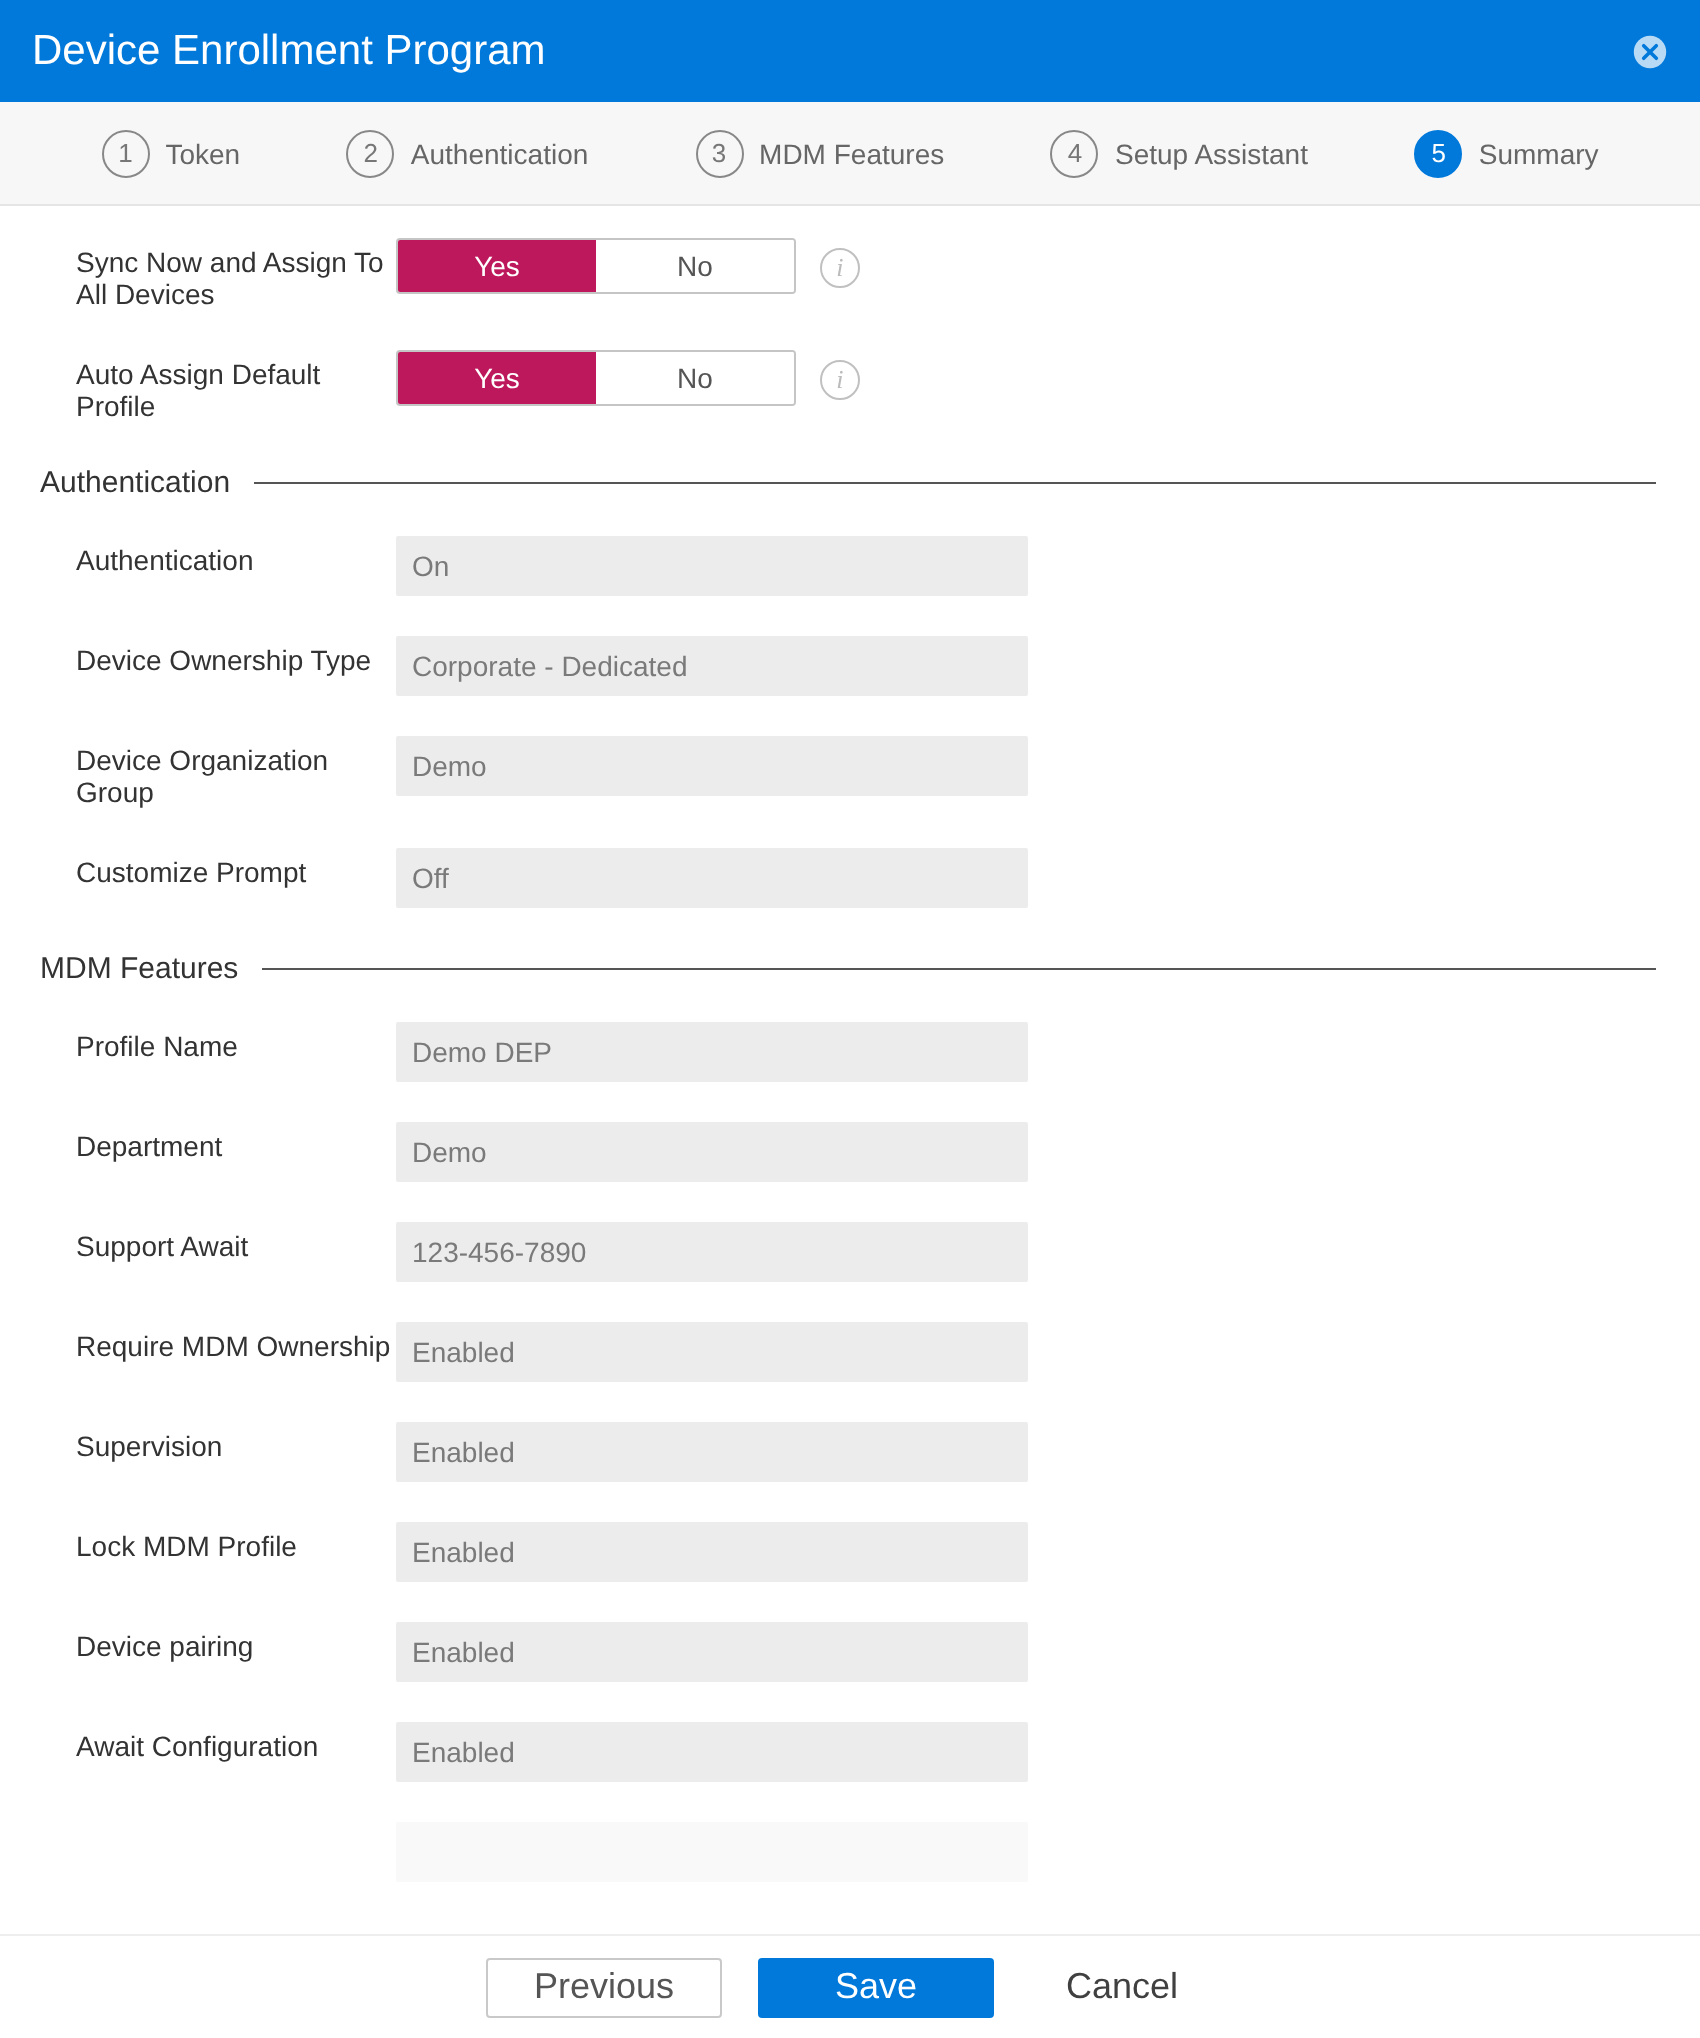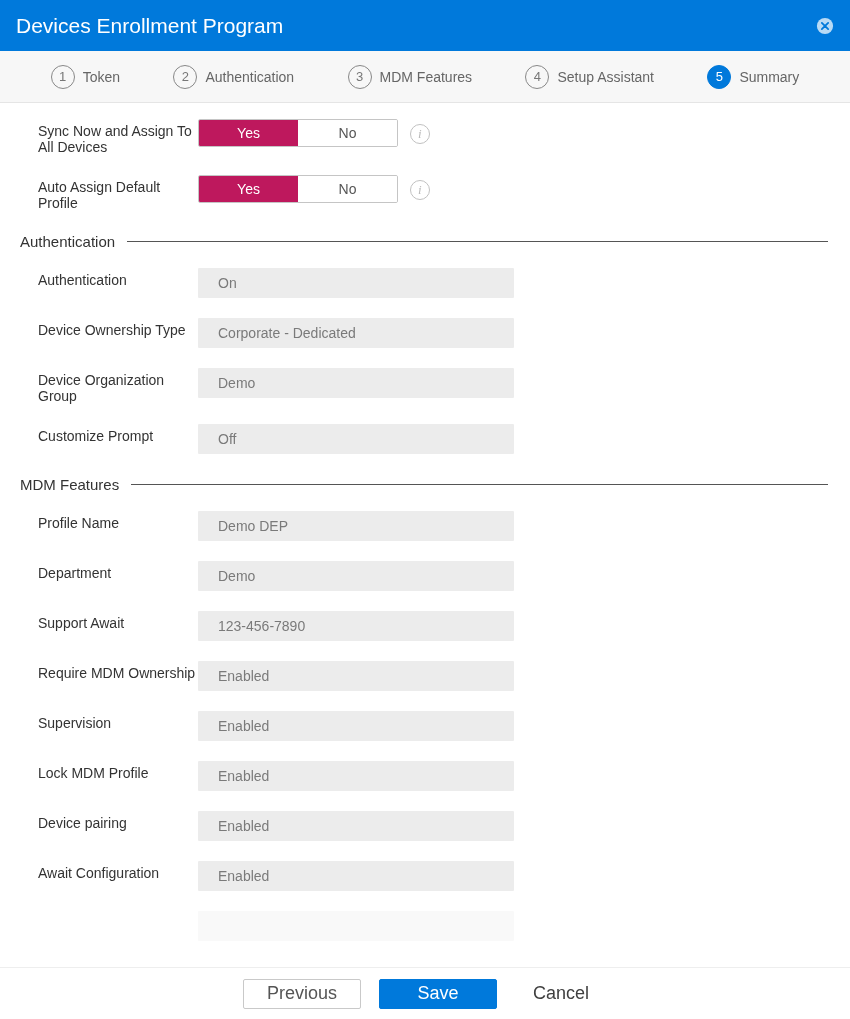--- a/index.html
+++ b/index.html
@@ -23,34 +23,34 @@
   .row { display: flex; align-items: flex-start; margin-bottom: 20px; }
   .row .lbl { width: 178px; padding-left: 18px; padding-top: 4px; color: #333; }
   .row .ctrl { }
   .toggle { display: inline-flex; border: 1px solid #c5c5c5; border-radius: 2px; overflow: hidden; width: 200px; height: 28px; }
   .toggle .half { flex: 1; display: flex; align-items: center; justify-content: center; font-size: 14px; color: #555; background: #fff; }
   .toggle .half.sel { background: #be185d; color: #fff; }
   .info-icon { margin-left: 8px; width: 20px; height: 20px; border: 1.5px solid #c0c0c0; border-radius: 50%; color: #bbb; display: inline-flex; align-items: center; justify-content: center; font-style: italic; font-family: Georgia, serif; font-size: 13px; vertical-align: middle; }
   .section-header { display: flex; align-items: center; gap: 12px; margin: 22px 0 18px 0; }
   .section-header span.title { font-size: 15px; color: #333; white-space: nowrap; }
   .section-header .line { flex: 1; height: 1px; background: #555; }
-  .readonly { width: 316px; height: 30px; background: #ececec; color: #7a7a7a; display: flex; align-items: center; padding: 0 20px; border-radius: 1px; }
+  .readonly { width: 316px; height: 30px; background: #ececec; color: #7a7a7a; display: flex; align-items: center; padding: 0 8px; border-radius: 1px; }
   .footer { height: 52px; border-top: 1px solid #eee; display: flex; align-items: center; justify-content: center; gap: 18px; background: #fff; }
   .btn { min-width: 118px; height: 30px; border-radius: 2px; font-size: 18px; display: flex; align-items: center; justify-content: center; padding: 0 18px; cursor: pointer; }
   .btn.secondary { background: #fff; border: 1px solid #c9c9c9; color: #555; }
   .btn.primary { background: #0079db; border: 1px solid #0079db; color: #fff; }
   .btn.link { background: transparent; border: none; color: #404040; min-width: auto; }
 </style>
 </head>
 <body>
 
 <div class="modal">
 
   <div class="titlebar">
-    <h1>Devices Enrollment Program</h1>
+    <h1>Device Enrollment Program</h1>
     <div class="close-icon">
       <svg viewBox="0 0 20 20">
           <circle cx="10" cy="10" r="9" fill="#fff" opacity=".85"></circle>
           <path d="M6.5 6.5 L13.5 13.5 M13.5 6.5 L6.5 13.5" stroke="#0079db" stroke-width="2" stroke-linecap="round"></path>
         </svg>
     </div>
   </div>
 
   <div class="steps">
     <div class="step">

